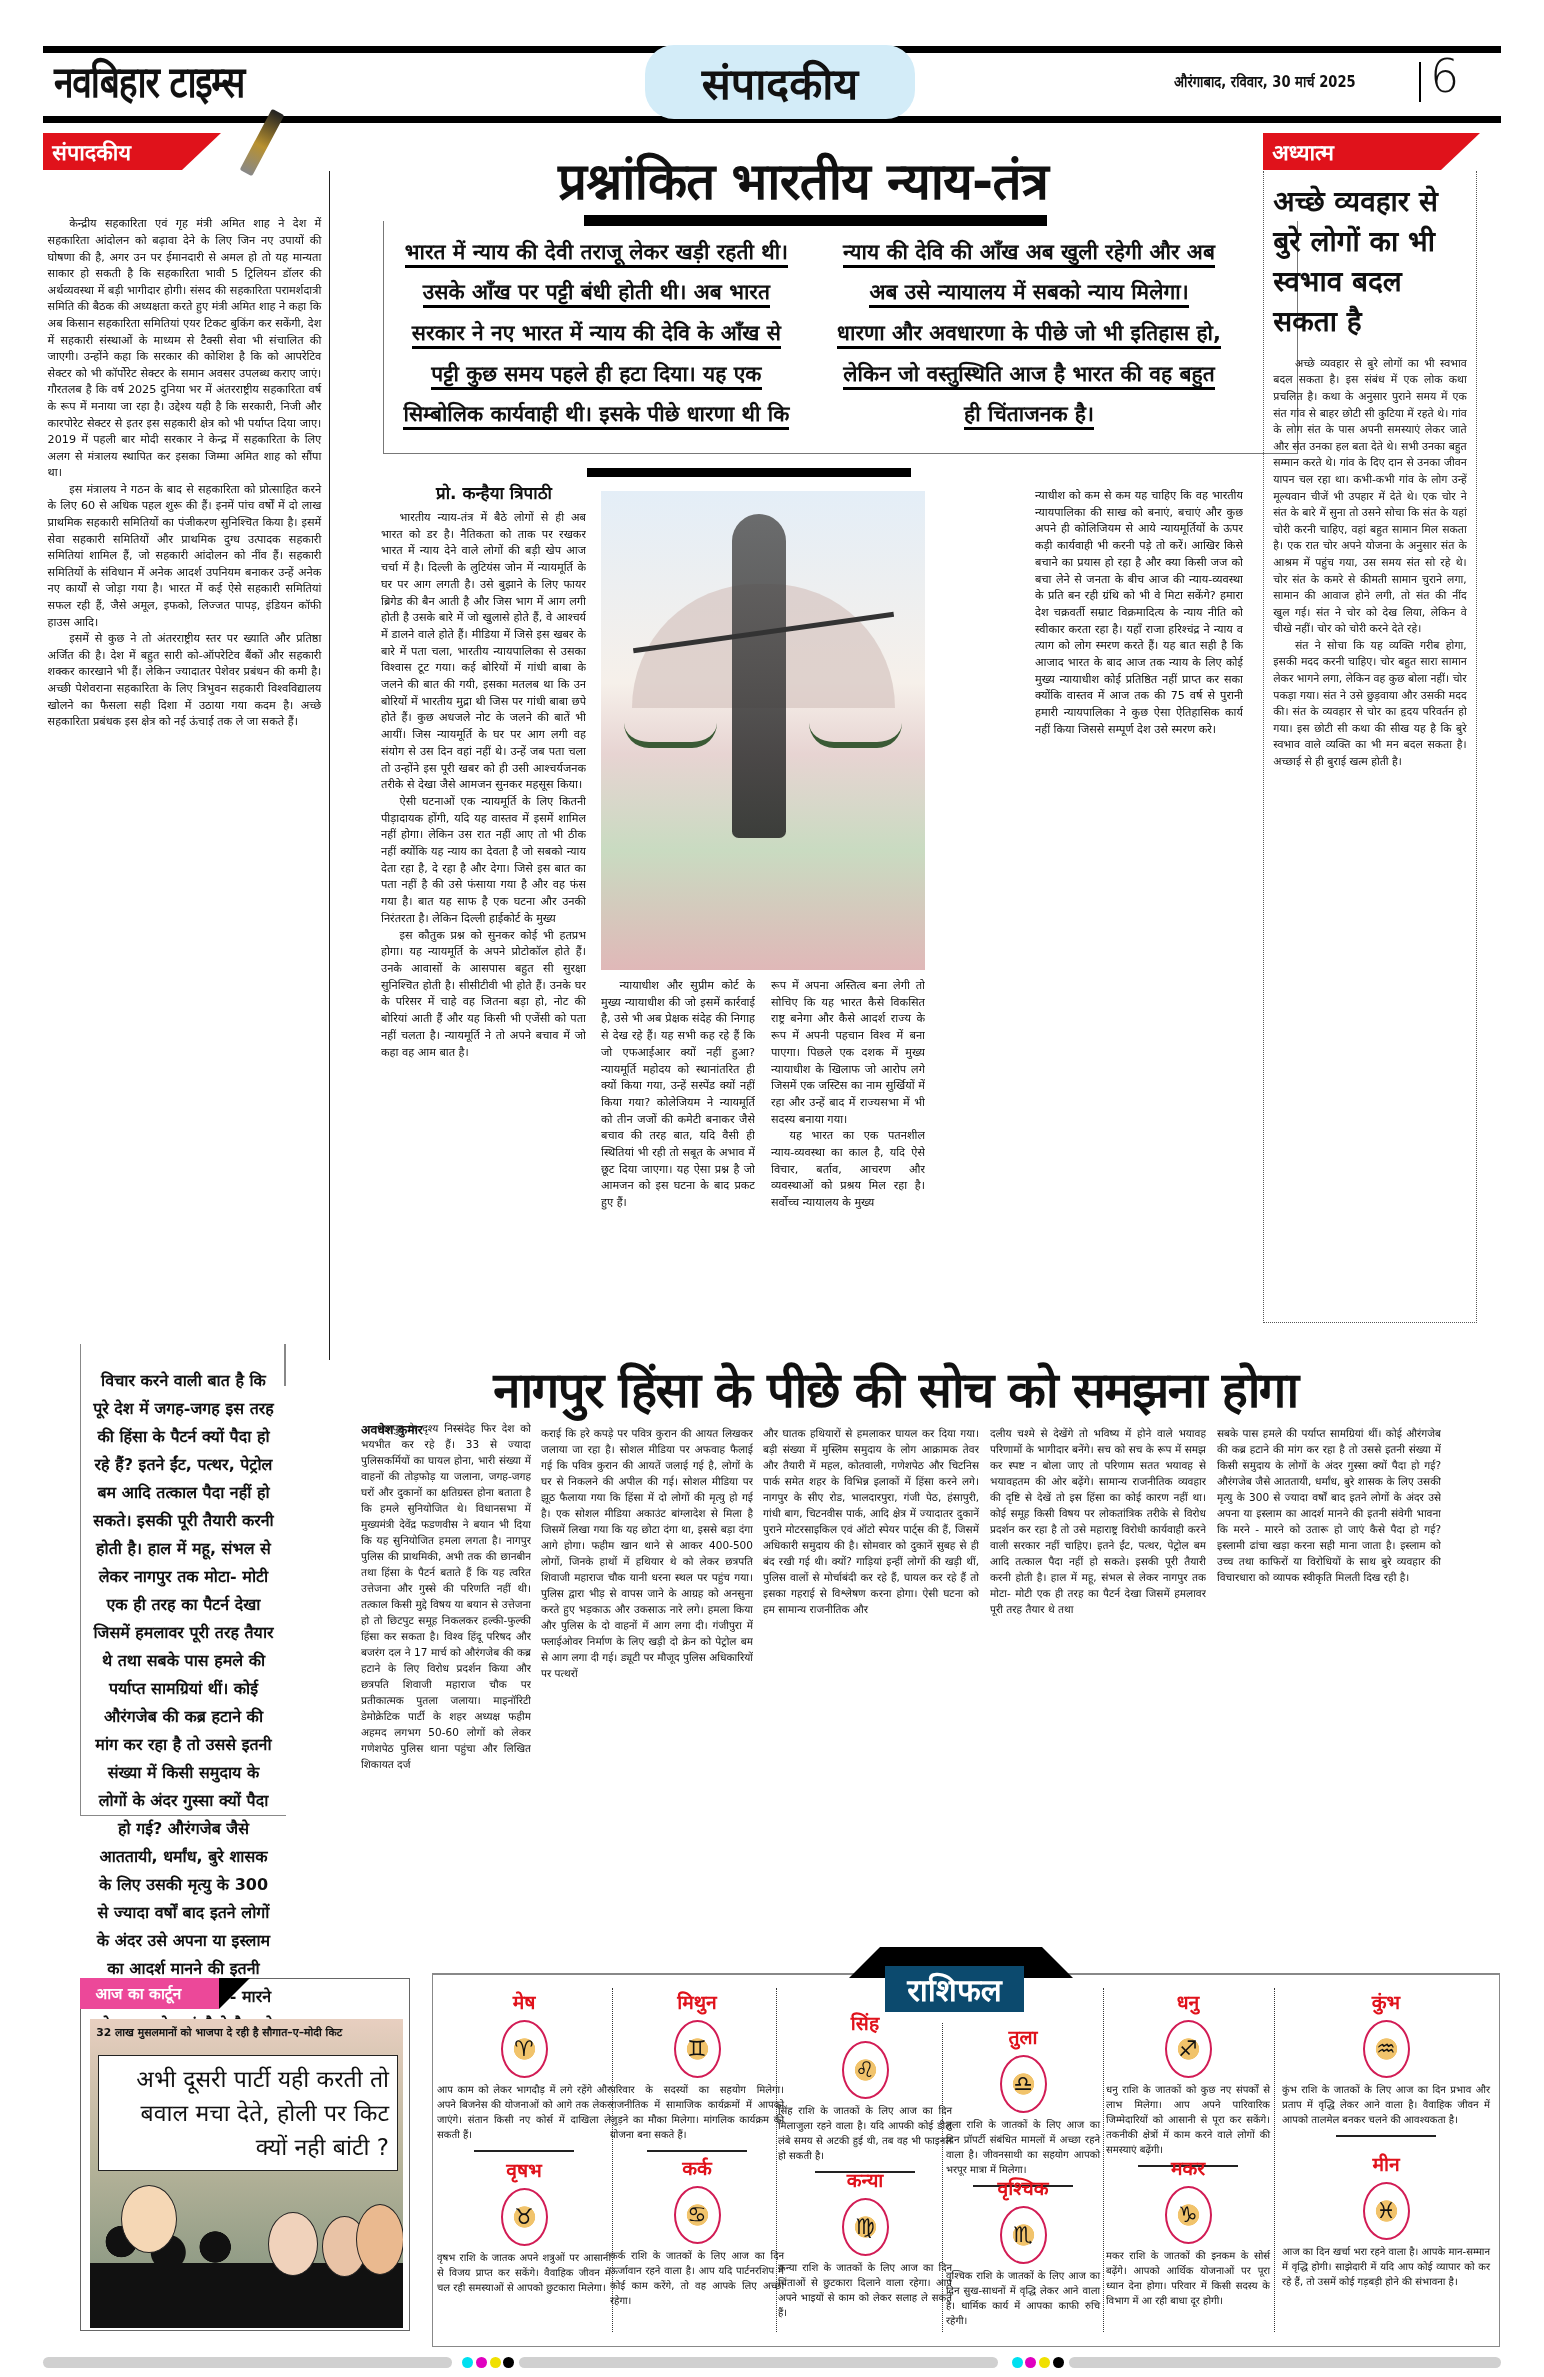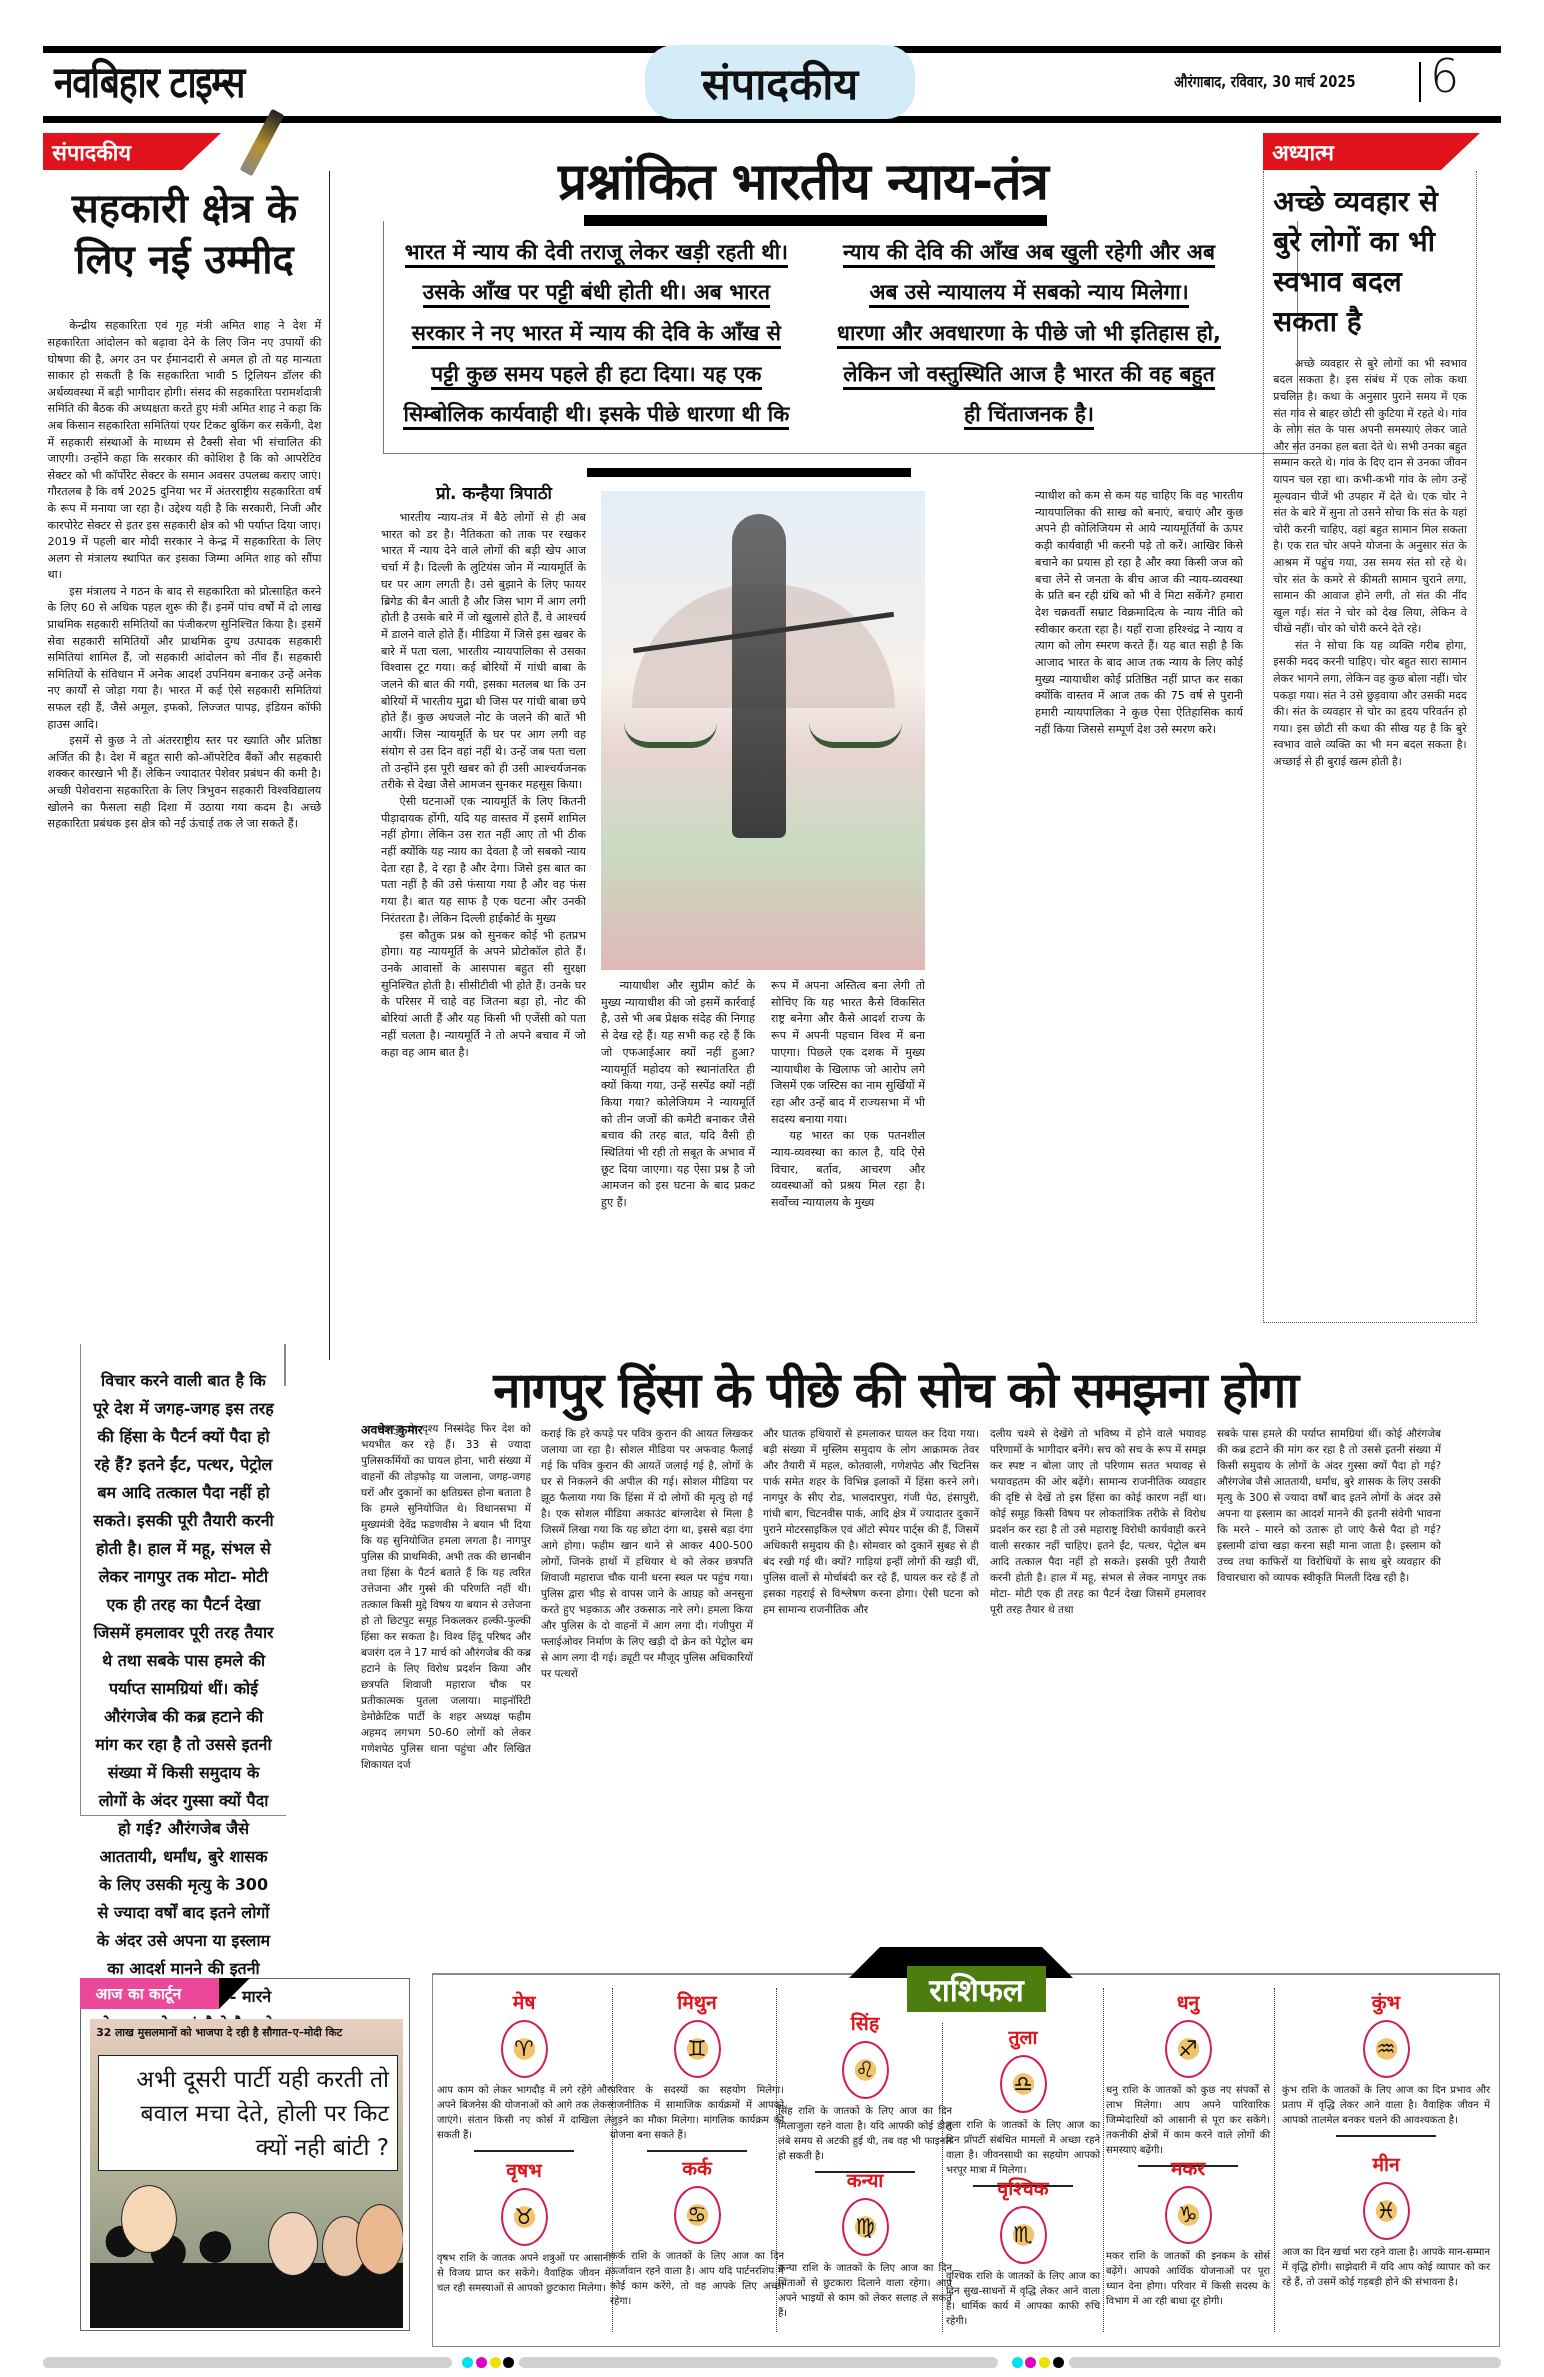--- a/index.html
+++ b/index.html
@@ -51,21 +51,21 @@
   .cartoon-tag::after{content:"";position:absolute;right:-31px;top:0;border-top:31px solid #000;border-right:31px solid transparent;}
   .cartoon-art{left:90px;top:2019px;width:313px;height:309px;background:linear-gradient(#e8cfc0,#b7b49a 45%,#7b8e7a);overflow:hidden;}
   .cartoon-caption{position:absolute;left:6.2px;top:4.6px;font-size:10.8px;font-weight:bold;white-space:nowrap;}
   .bubble{position:absolute;left:7.7px;top:36px;width:300px;height:116px;background:#fff;border:1.5px solid #222;font-size:23px;line-height:34px;padding:6.2px 7.7px;box-sizing:border-box;text-align:right;}
   .crowd{position:absolute;left:0;bottom:0;width:100%;height:108px;background:radial-gradient(circle at 10% 20%,#111 15.4px,transparent 16px),radial-gradient(circle at 25% 30%,#111 17px,transparent 18px),radial-gradient(circle at 40% 25%,#111 15.4px,transparent 16px),linear-gradient(transparent 40%,#111 40%);}
   .face{position:absolute;border-radius:50%;border:1.5px solid #222;}
   
   .rashi-frame{left:432px;top:1973px;width:1066px;height:371px;border:1.5px solid #888;border-top-width:2.3px;}
   .rashi-title{left:849px;top:1947px;width:224px;height:58px;}
   .rashi-title .trap{position:absolute;left:0;top:0;width:224px;height:0;border-bottom:31px solid #000;border-left:31px solid transparent;border-right:31px solid transparent;box-sizing:border-box;}
-  .rashi-title .label{position:absolute;left:58px;top:19.3px;width:139px;height:46px;background:#4d7c0f;color:#fff;font-size:31px;font-weight:bold;display:flex;align-items:center;justify-content:center;}
+  .rashi-title .label{position:absolute;left:36px;top:19.3px;width:139px;height:46px;background:#0c4a6e;color:#fff;font-size:31px;font-weight:bold;display:flex;align-items:center;justify-content:center;}
   .sign{position:absolute;width:174px;text-align:center;}
   .sign .nm{color:#e0121b;font-size:19.3px;font-weight:bold;}
   .sign .ico{display:inline-block;width:43px;height:54px;border-radius:50%;border:2.3px solid #d21c55;margin:4.6px 0;background:radial-gradient(circle,#f1c36b 30%,#fff 32%);font-size:21.6px;line-height:54px;}
   .sign .tx{font-size:10px;line-height:15px;text-align:justify;}
   .sign .rule{width:100px;height:2.3px;background:#222;margin:7.7px auto 0;}
   .vdiv{position:absolute;width:0;border-left:0.8px dotted #333;}
   
   .reg{top:2357px;height:10.8px;background:#d0d0d0;border-radius:5.4px;}
   .dot{position:absolute;top:2357px;width:10.8px;height:10.8px;border-radius:50%;}
 </style>
@@ -76,21 +76,20 @@
 <div class="abs logo">नवबिहार टाइम्स</div>
 <div class="abs pen"></div>
 <div class="abs section-pill">संपादकीय</div>
 <div class="abs dateline">औरंगाबाद, रविवार, 30 मार्च 2025</div>
 <div class="abs pageno-sep"></div>
 <div class="abs pageno">6</div>
 
 <div class="abs redtag" style="left:43px;top:133px;width:139px;">संपादकीय</div>
 <div class="abs left-col">
   <div style="padding:12.4px 7.7px 0 4.6px;">
-    <h1 class="lh">सहकारी क्षेत्र के लिए नई उम्मीद</h1>
     <div class="body-text" style="margin-top:33px;">
       <p>केन्द्रीय सहकारिता एवं गृह मंत्री अमित शाह ने देश में सहकारिता आंदोलन को बढ़ावा देने के लिए जिन नए उपायों की घोषणा की है, अगर उन पर ईमानदारी से अमल हो तो यह मान्यता साकार हो सकती है कि सहकारिता भावी 5 ट्रिलियन डॉलर की अर्थव्यवस्था में बड़ी भागीदार होगी। संसद की सहकारिता परामर्शदात्री समिति की बैठक की अध्यक्षता करते हुए मंत्री अमित शाह ने कहा कि अब किसान सहकारिता समितियां एयर टिकट बुकिंग कर सकेंगी, देश में सहकारी संस्थाओं के माध्यम से टैक्सी सेवा भी संचालित की जाएगी। उन्होंने कहा कि सरकार की कोशिश है कि को आपरेटिव सेक्टर को भी कॉर्पोरेट सेक्टर के समान अवसर उपलब्ध कराए जाएं। गौरतलब है कि वर्ष 2025 दुनिया भर में अंतरराष्ट्रीय सहकारिता वर्ष के रूप में मनाया जा रहा है। उद्देश्य यही है कि सरकारी, निजी और कारपोरेट सेक्टर से इतर इस सहकारी क्षेत्र को भी पर्याप्त दिया जाए। 2019 में पहली बार मोदी सरकार ने केन्द्र में सहकारिता के लिए अलग से मंत्रालय स्थापित कर इसका जिम्मा अमित शाह को सौंपा था।</p>
       <p>इस मंत्रालय ने गठन के बाद से सहकारिता को प्रोत्साहित करने के लिए 60 से अधिक पहल शुरू की हैं। इनमें पांच वर्षों में दो लाख प्राथमिक सहकारी समितियों का पंजीकरण सुनिश्चित किया है। इसमें सेवा सहकारी समितियों और प्राथमिक दुग्ध उत्पादक सहकारी समितियां शामिल हैं, जो सहकारी आंदोलन को नींव हैं। सहकारी समितियों के संविधान में अनेक आदर्श उपनियम बनाकर उन्हें अनेक नए कार्यों से जोड़ा गया है। भारत में कई ऐसे सहकारी समितियां सफल रही हैं, जैसे अमूल, इफको, लिज्जत पापड़, इंडियन कॉफी हाउस आदि।</p>
       <p>इसमें से कुछ ने तो अंतरराष्ट्रीय स्तर पर ख्याति और प्रतिष्ठा अर्जित की है। देश में बहुत सारी को-ऑपरेटिव बैंकों और सहकारी शक्कर कारखाने भी हैं। लेकिन ज्यादातर पेशेवर प्रबंधन की कमी है। अच्छी पेशेवराना सहकारिता के लिए त्रिभुवन सहकारी विश्वविद्यालय खोलने का फैसला सही दिशा में उठाया गया कदम है। अच्छे सहकारिता प्रबंधक इस क्षेत्र को नई ऊंचाई तक ले जा सकते हैं।</p>
     </div>
   </div>
 </div>
 
 <div class="abs main-title">प्रश्नांकित भारतीय न्याय-तंत्र</div>
 <div class="abs quote-box">

